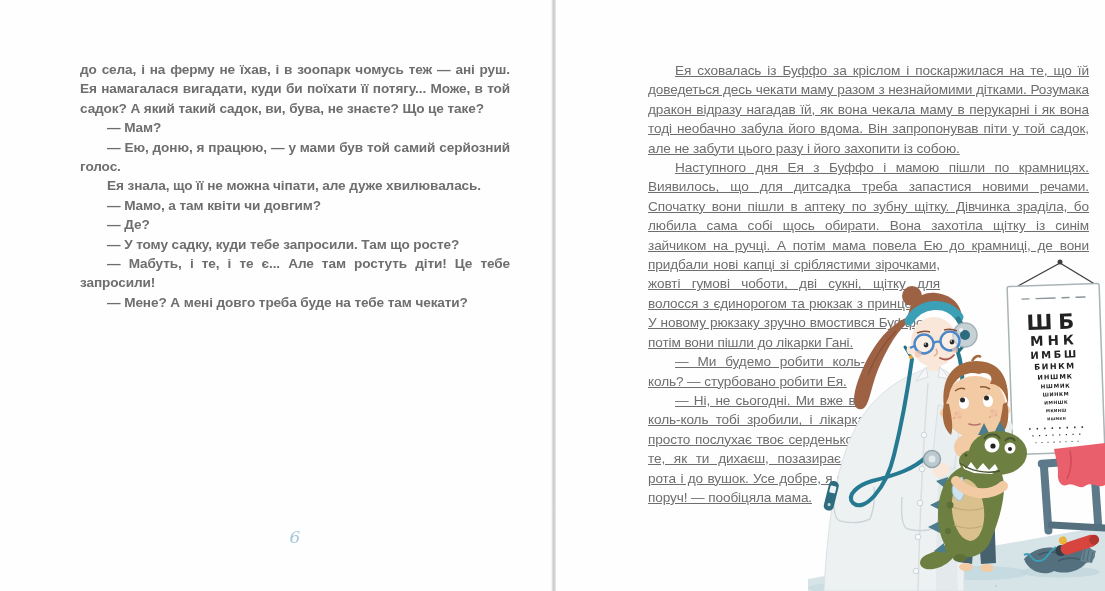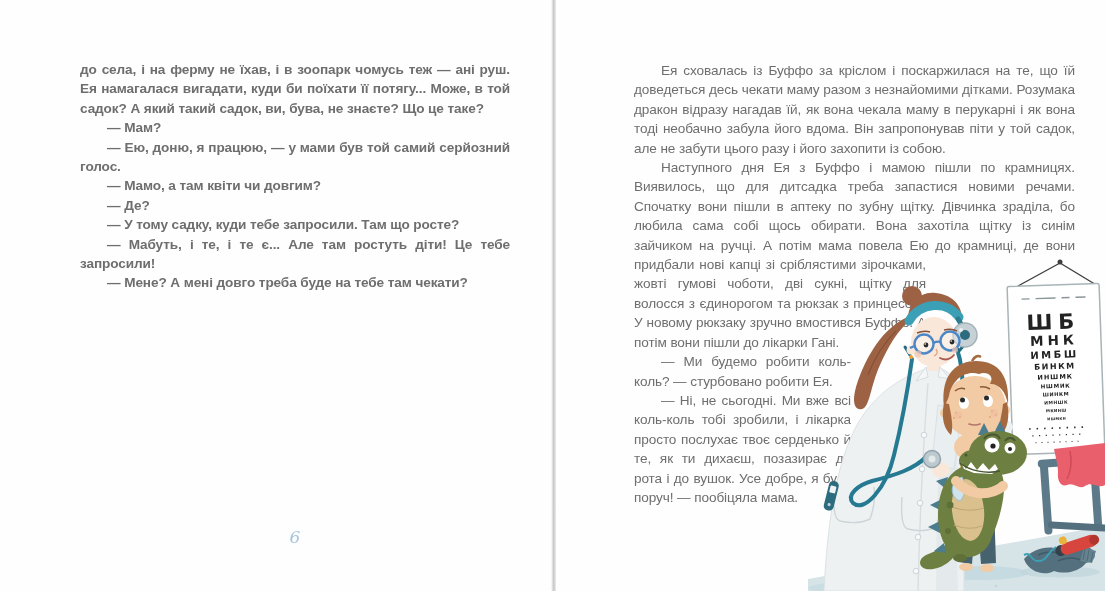--- a/index.html
+++ b/index.html
@@ -9,21 +9,21 @@
   }
   .gutter{
     position:absolute;left:551px;top:0;width:5px;height:591px;
     background:linear-gradient(to right, rgba(100,100,100,0) 0%, #c6c6c6 55%, rgba(100,100,100,0.10) 100%);
   }
   .pagetext{
     color:#6e6e6e;font-size:13.6px;line-height:19.4px;text-align:justify;
     letter-spacing:-0.1px;
   }
   .left-text{position:absolute;left:80px;top:60px;width:430px;height:458px;overflow:hidden;font-weight:bold;}
-  .right-text{position:absolute;left:634px;top:61px;width:442px;height:470px;overflow:hidden;}
+  .right-text{position:absolute;left:648px;top:61px;width:442px;height:470px;overflow:hidden;text-decoration:underline;}
   .para{margin:0;text-indent:27px;}
   .para.noindent{text-indent:0;}
   .page-num{
     position:absolute;left:80px;top:527px;width:430px;text-align:center;
     color:#a3c6dc;font-size:17px;font-family:"DejaVu Serif",serif;font-style:italic;
   }
   .sp{float:right;clear:right;}
   .sp1{width:1px;height:212px;}
   .sp2{width:150px;height:78px;}
   .sp3{width:225px;height:240px;}
@@ -32,20 +32,21 @@
 </head>
 <body>
 
 <div class="spread">
 
   <div class="pagetext left-text">
 
   <p class="para noindent">до села, і на ферму не їхав, і в зоопарк чомусь теж — ані руш. Ея намагалася вигадати, куди би поїхати її потягу... Може, в той садок? А який такий садок, ви, бува, не знаєте? Що це таке?</p>
       <p class="para">— Мам?</p>
       <p class="para">— Ею, доню, я працюю, — у мами був той самий серйозний голос.</p>
+      <p class="para">Ея знала, що її не можна чіпати, але дуже хвилювалась.</p>
       <p class="para">— Мамо, а там квіти чи довгим?</p>
       <p class="para">— Де?</p>
       <p class="para">— У тому садку, куди тебе запросили. Там що росте?</p>
       <p class="para">— Мабуть, і те, і те є... Але там ростуть діти! Це тебе запросили!</p>
       <p class="para">— Мене? А мені довго треба буде на тебе там чекати?</p>
     </div>
 
   <div class="page-num">6</div>
 
   <div class="gutter"></div>

